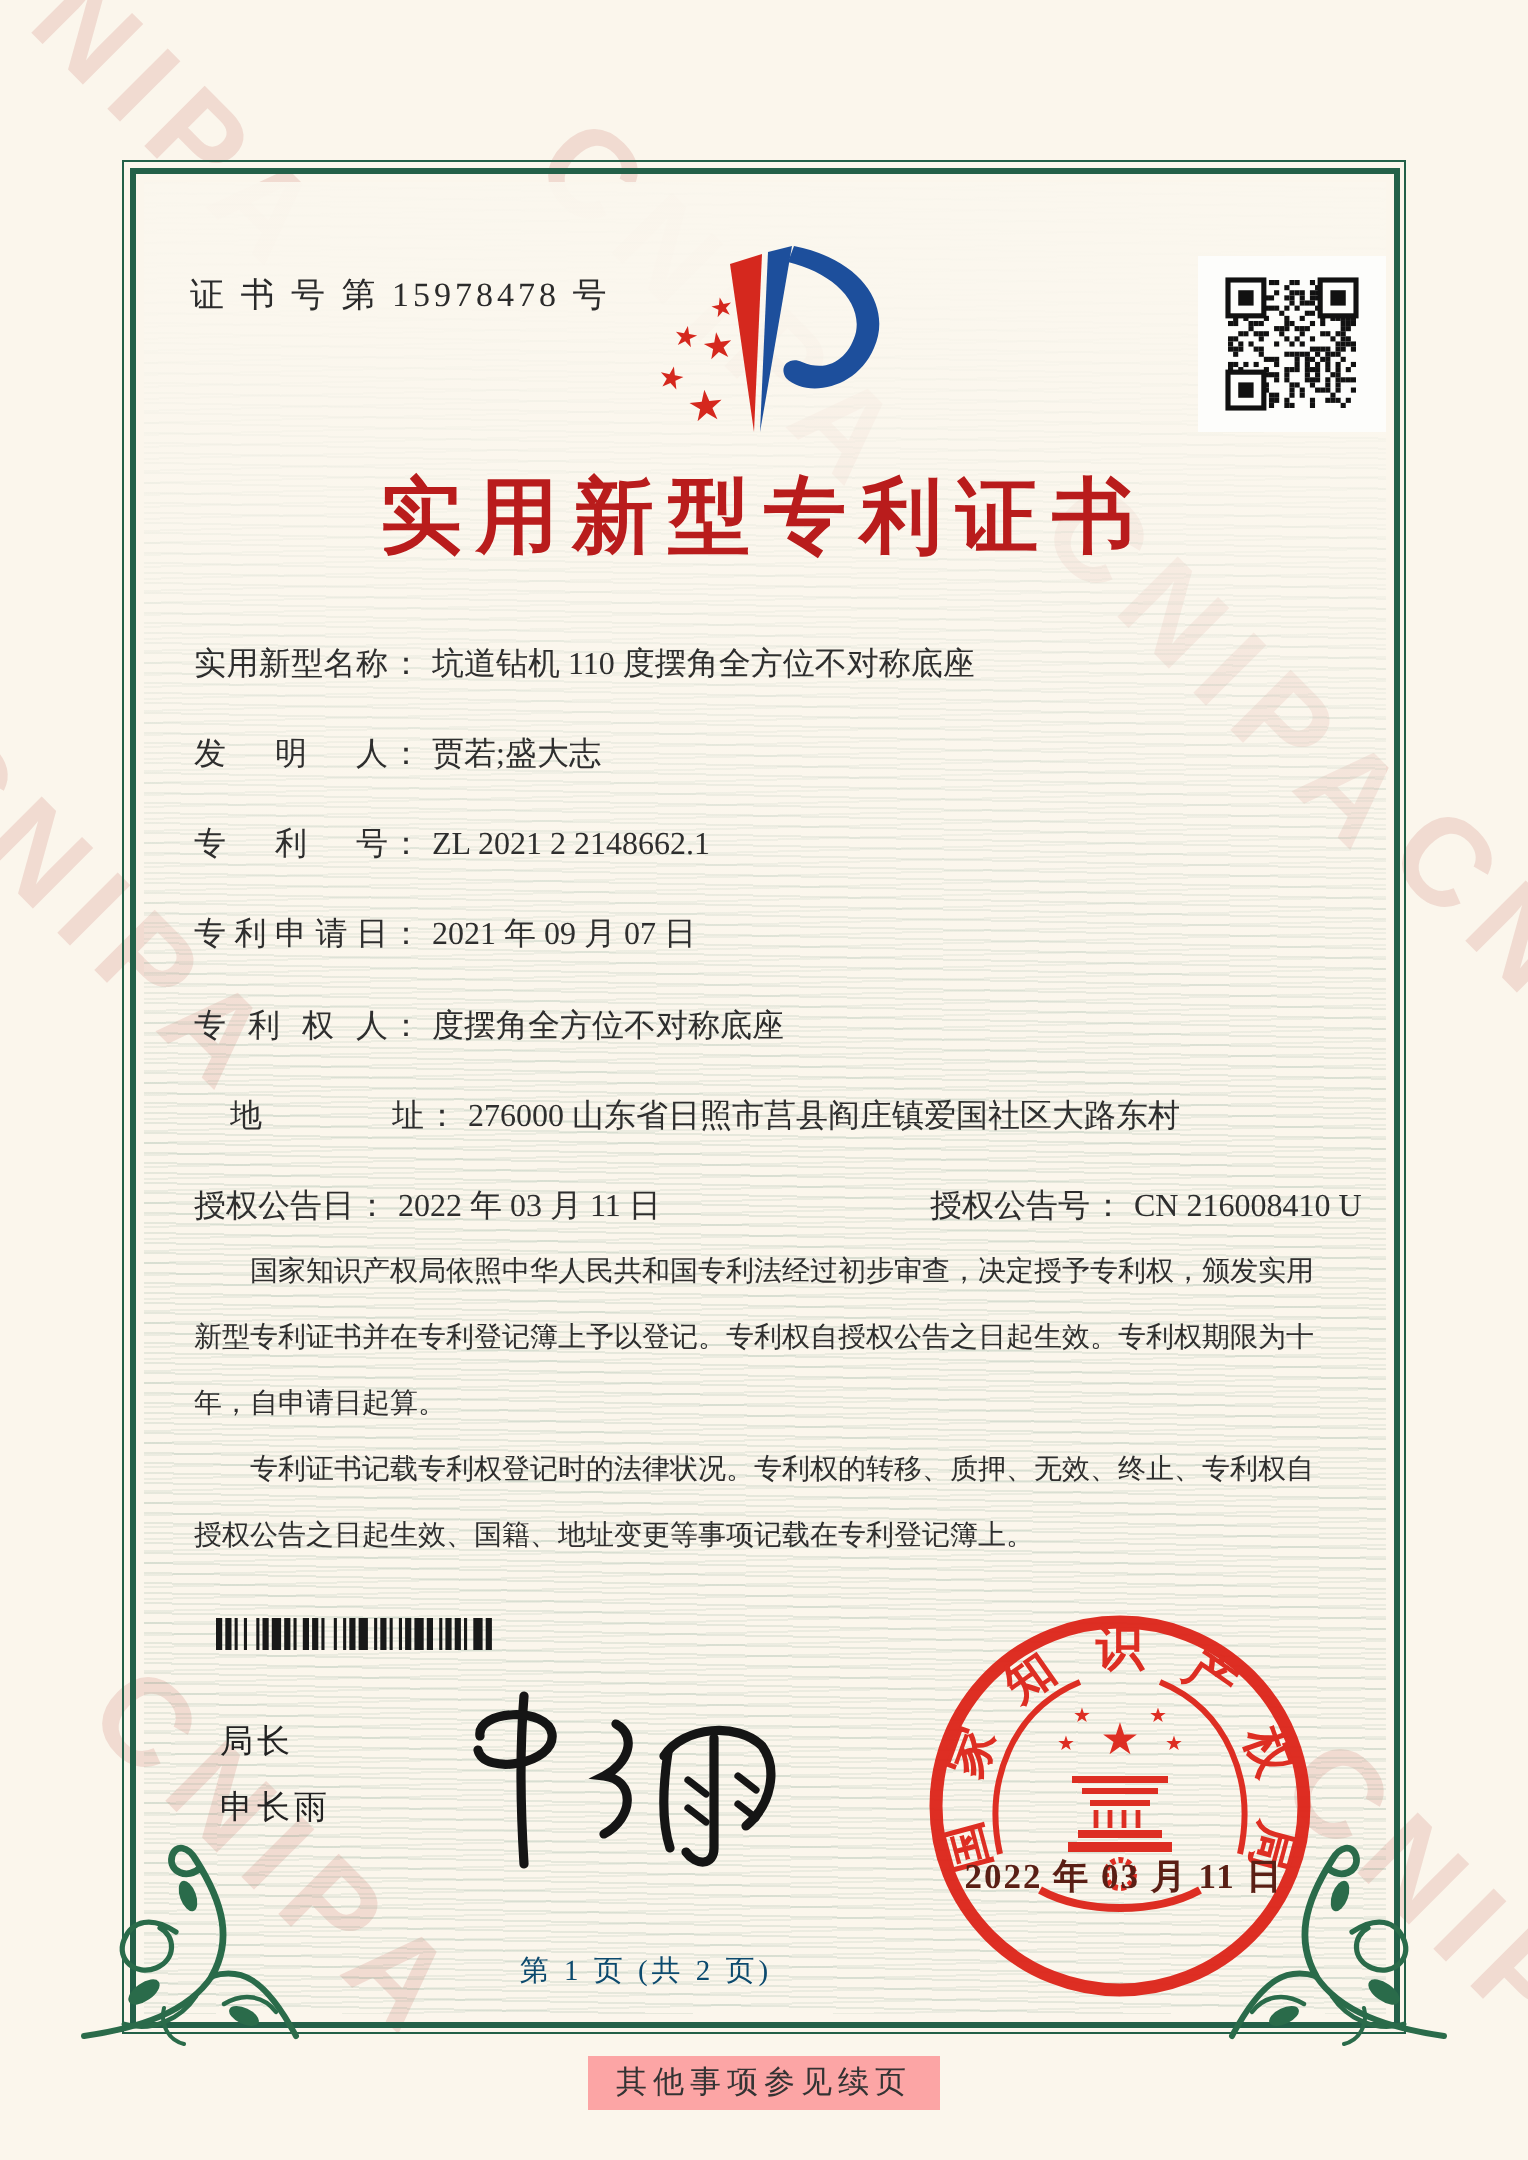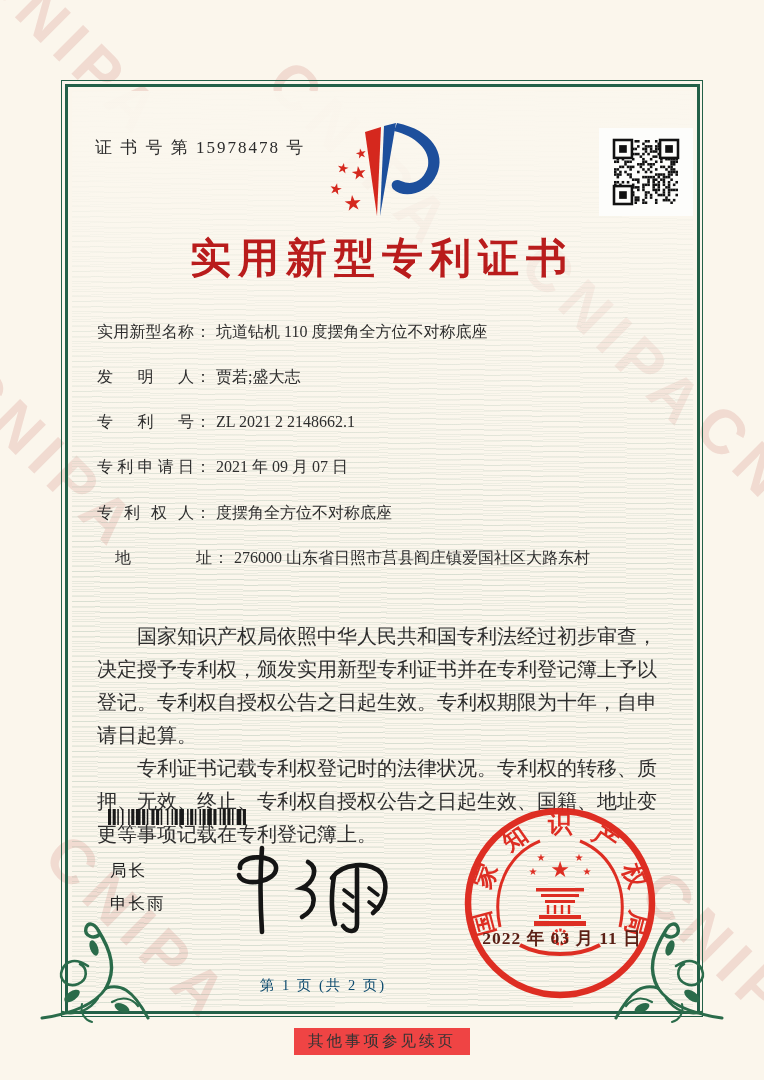--- a/index.html
+++ b/index.html
@@ -42,39 +42,39 @@
   .doc-title{
     position:absolute; left:0; top:231px; width:100%; text-align:center;
     font-size:41px; font-weight:bold; letter-spacing:7px; color:#b91c1c;
   }
   .field-row{ position:absolute; left:97px; font-size:16px; white-space:nowrap; color:#2e2e2e;}
   .flabel{ display:inline-block; width:97px; text-align:justify; text-align-last:justify; }
   .fcolon{ margin:0 5px 0 1px; }
   .grant-pair{ position:absolute; left:368px; top:0; }
   .paragraphs{
     position:absolute; left:97px; top:620px; width:560px;
-    font-size:20px; line-height:33px; text-align:justify; color:#2e2e2e;
+    font-size:14px; line-height:33px; text-align:justify; color:#2e2e2e;
   }
   .paragraphs p{ text-indent:2em; }
   .barcode{ position:absolute; left:108px; top:809px; }
   .signer{ position:absolute; left:110px; top:860px; font-family:"Liberation Sans","DejaVu Sans",sans-serif; font-size:16.5px; color:#222; }
   .signer div{ margin-bottom:11px; letter-spacing:2px; }
   .signature{ position:absolute; left:218px; top:842px; }
   .seal{ position:absolute; left:462px; top:805px; opacity:.95; }
   .seal-date{
     position:absolute; left:472px; top:926px; width:180px; text-align:center;
     font-size:17.5px; font-weight:bold; color:#5a1f15; letter-spacing:1px; white-space:nowrap;
   }
   .page-indicator{
     position:absolute; left:61px; top:976px; width:524px; text-align:center;
     font-size:14.5px; letter-spacing:2px; color:#0c4a6e;
   }
   .continuation{ position:absolute; left:0; top:1028px; width:100%; text-align:center; z-index:4; }
   .continuation span{
-    display:inline-block; background:#ef4444; padding:3px 14px;
+    display:inline-block; background:#fca5a5; padding:3px 14px;
     font-size:15.5px; letter-spacing:3px; color:#333;
   }
 </style>
 </head>
 <body>
 
 <div class="page">
 
   <div class="wm" style="left:-45px; top:8px;">CNIPA</div>
   <div class="wm" style="left:245px; top:118px;">CNIPA</div>
@@ -358,20 +358,26 @@
     </div>
     <div class="field-row" style="top:457px;">
       <span class="flabel">专利申请日</span><span class="fcolon">：</span><span>2021 年 09 月 07 日</span>
     </div>
     <div class="field-row" style="top:503px;">
       <span class="flabel">专利权人</span><span class="fcolon">：</span><span>度摆角全方位不对称底座</span>
     </div>
     <div class="field-row" style="top:548px;margin-left:18px;">
       <span class="flabel">地址</span><span class="fcolon">：</span><span>276000 山东省日照市莒县阎庄镇爱国社区大路东村</span>
     </div>
+    <div class="field-row" style="top:593px; width:560px;">
+      <span class="flabel" style="width:80px">授权公告日</span><span class="fcolon">：</span><span>2022 年 03 月 11 日</span>
+      <span class="grant-pair">
+        <span>授权公告号</span><span class="fcolon">：</span><span>CN 216008410 U</span>
+      </span>
+    </div>
 
     <div class="paragraphs">
       <p>国家知识产权局依照中华人民共和国专利法经过初步审查，决定授予专利权，颁发实用新型专利证书并在专利登记簿上予以登记。专利权自授权公告之日起生效。专利权期限为十年，自申请日起算。</p>
       <p>专利证书记载专利权登记时的法律状况。专利权的转移、质押、无效、终止、专利权自授权公告之日起生效、国籍、地址变更等事项记载在专利登记簿上。</p>
     </div>
 
     <svg class="barcode" id="barcode-svg" width="198" height="16">
         <rect x="0" y="0" width="3.1" height="16" fill="#191919"></rect>
         <rect x="4.65" y="0" width="3.1" height="16" fill="#191919"></rect>
         <rect x="9.3" y="0" width="1.55" height="16" fill="#191919"></rect>

